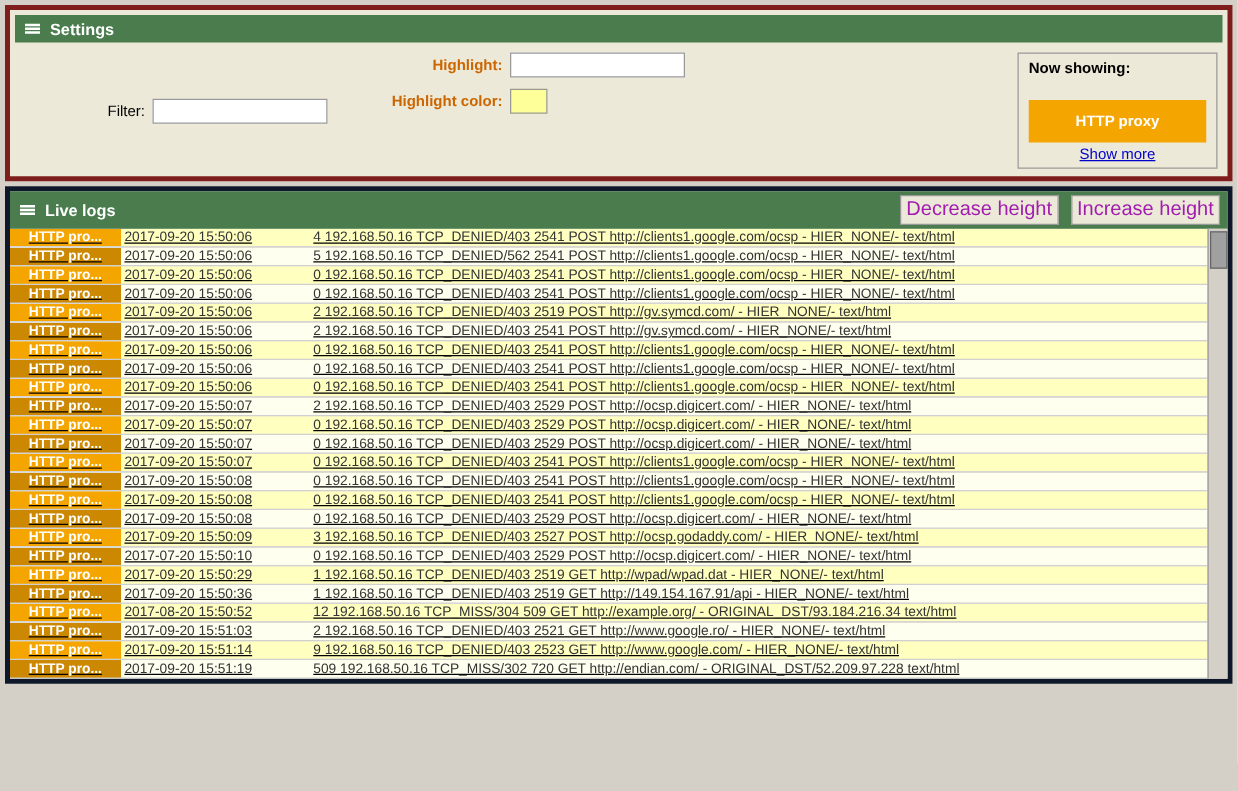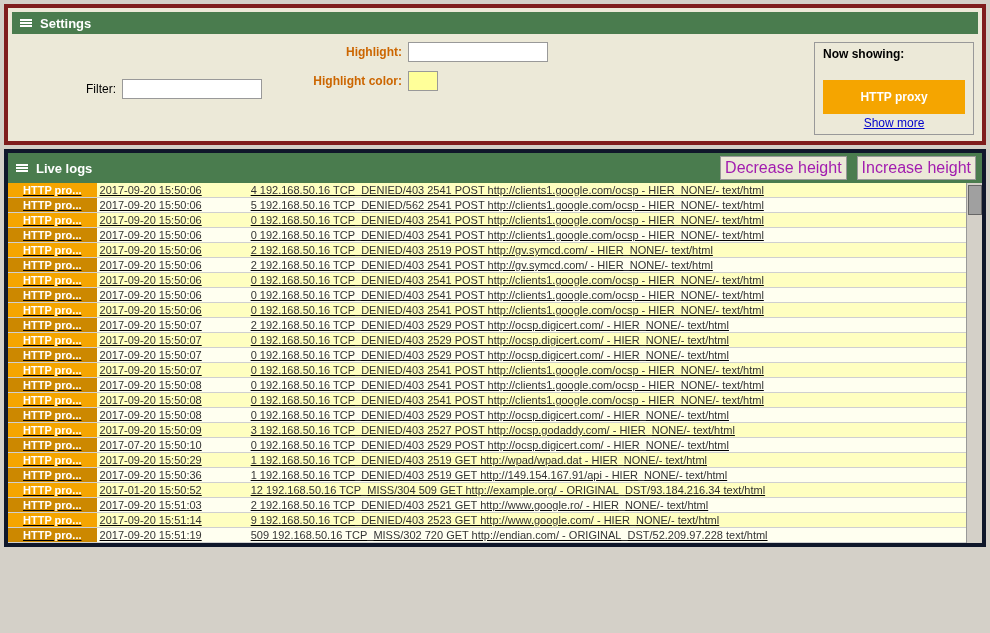--- a/index.html
+++ b/index.html
@@ -365,21 +365,21 @@
               <td class="log-timestamp">2017-09-20 15:50:29</td>
               <td class="log-content">1 192.168.50.16 TCP_DENIED/403 2519 GET http://wpad/wpad.dat - HIER_NONE/- text/html</td>
             </tr>
             <tr style="background: rgb(255, 255, 240);">
               <td class="log-type" style="background: rgb(204, 136, 0);">HTTP pro...</td>
               <td class="log-timestamp">2017-09-20 15:50:36</td>
               <td class="log-content">1 192.168.50.16 TCP_DENIED/403 2519 GET http://149.154.167.91/api - HIER_NONE/- text/html</td>
             </tr>
             <tr style="background: rgb(255, 255, 192);">
               <td class="log-type" style="background: rgb(245, 165, 0);">HTTP pro...</td>
-              <td class="log-timestamp">2017-01-20 15:50:52</td>
+              <td class="log-timestamp">2017-08-20 15:50:52</td>
               <td class="log-content">12 192.168.50.16 TCP_MISS/304 509 GET http://example.org/ - ORIGINAL_DST/93.184.216.34 text/html</td>
             </tr>
             <tr style="background: rgb(255, 255, 240);">
               <td class="log-type" style="background: rgb(204, 136, 0);">HTTP pro...</td>
               <td class="log-timestamp">2017-09-20 15:51:03</td>
               <td class="log-content">2 192.168.50.16 TCP_DENIED/403 2521 GET http://www.google.ro/ - HIER_NONE/- text/html</td>
             </tr>
             <tr style="background: rgb(255, 255, 192);">
               <td class="log-type" style="background: rgb(245, 165, 0);">HTTP pro...</td>
               <td class="log-timestamp">2017-09-20 15:51:14</td>

